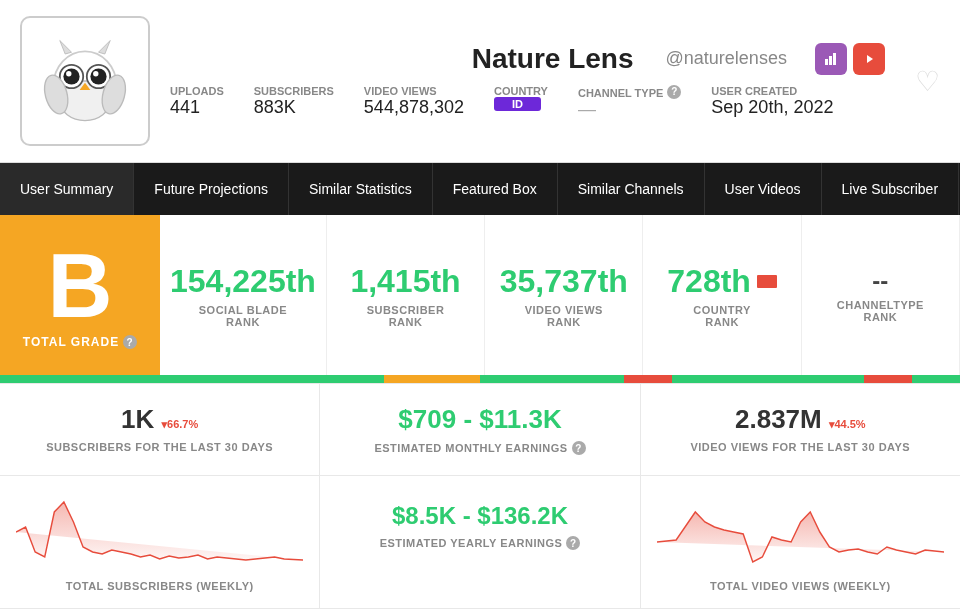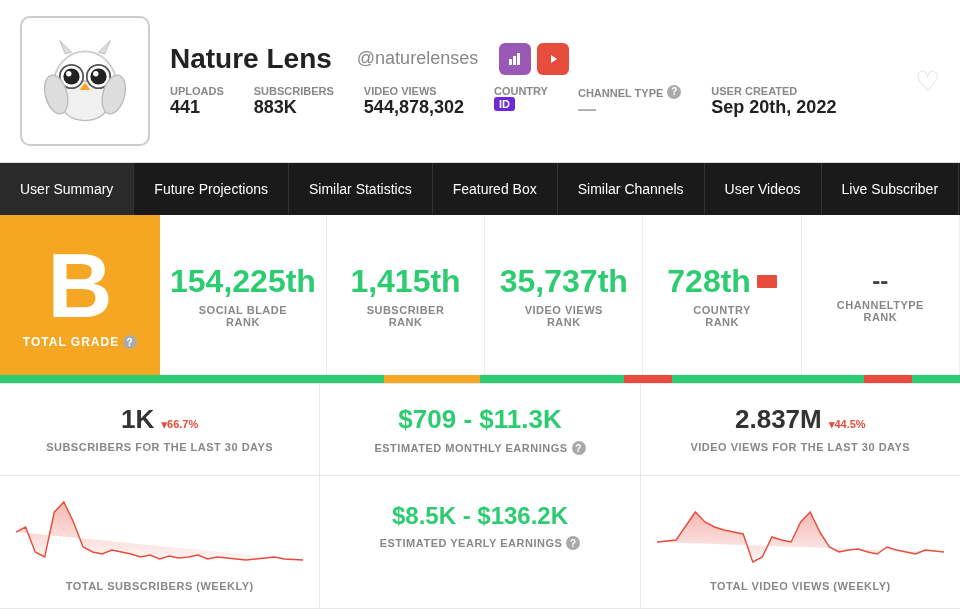--- a/index.html
+++ b/index.html
@@ -3,34 +3,34 @@
   <meta charset="utf-8">
   <style>
     * { box-sizing: border-box; margin: 0; padding: 0; }
     body { font-family: Arial, sans-serif; background: #e8e8e8; width: 960px; }
 
     
     .header { background: #fff; padding: 16px 20px; display: flex; align-items: center; gap: 20px; border-bottom: 1px solid #ddd; }
     .logo-box { width: 130px; height: 130px; border: 2px solid #ccc; border-radius: 10px; display: flex; align-items: center; justify-content: center; background: #fff; flex-shrink: 0; }
     .logo-box svg { width: 90px; height: 90px; }
     .channel-info { flex: 1; }
-    .channel-title { display: flex; align-items: center; gap: 21px; margin-bottom: 10px; }
+    .channel-title { display: flex; align-items: center; gap: 28px; margin-bottom: 10px; justify-content: flex-end; }
     .channel-name { font-size: 28px; font-weight: bold; color: #222; }
     .channel-handle { font-size: 18px; color: #888; margin-left: 4px; }
     .channel-icons { display: flex; gap: 6px; }
     .icon-btn { width: 32px; height: 32px; border-radius: 6px; display: flex; align-items: center; justify-content: center; color: #fff; font-size: 14px; }
     .icon-btn.purple { background: #9b59b6; }
     .icon-btn.red { background: #e74c3c; }
     .channel-stats { display: flex; gap: 30px; align-items: flex-start; }
     .stat-item { display: flex; flex-direction: column; align-items: flex-start; }
     .stat-label { font-size: 11px; color: #888; text-transform: uppercase; font-weight: bold; }
     .stat-value { font-size: 18px; font-weight: bold; color: #222; }
-    .stat-value.bold { font-weight: 700; }
+    .stat-value.bold { font-weight: 400; }
     .country-flag { display: flex; align-items: center; gap: 4px; }
-    .flag-id { background: #6d28d9; color: #fff; font-size: 11px; font-weight: bold; padding: 1px 5px; border-radius: 3px; }
+    .flag-id { background: #6d28d9; color: #fff; font-size: 11px; font-weight: bold; padding: 1px 18px; border-radius: 3px; }
     .heart-icon { color: #ddd; font-size: 28px; cursor: pointer; margin-left: 10px; }
 
     
     .nav-bar { background: #1a1a1a; display: flex; align-items: flex-start; overflow: hidden; }
     .nav-item { color: #fff; padding: 18px 20px; font-size: 14px; font-weight: 500; cursor: pointer; white-space: nowrap; border-right: 1px solid #333; }
     .nav-item.active { background: #2a2a2a; }
 
     
     .content { background: #e8e8e8; padding: 0; }
 

